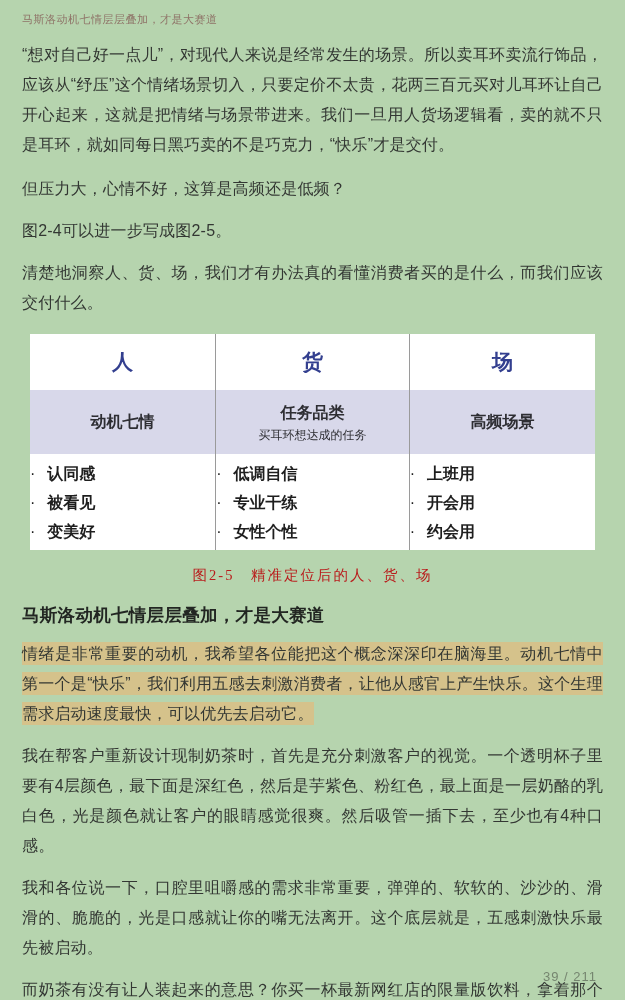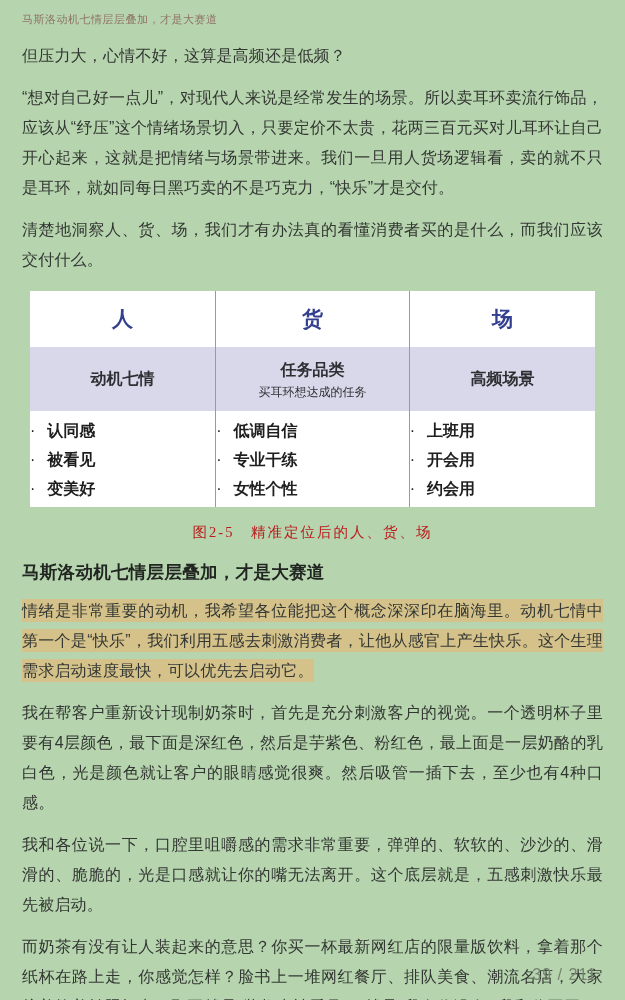--- a/index.html
+++ b/index.html
@@ -85,34 +85,35 @@
   .hl {
     background: #d5c28b;
     padding: 3px 0;
     -webkit-box-decoration-break: clone;
     box-decoration-break: clone;
   }
   .page-indicator {
     position: absolute;
     right: 28px;
     bottom: 16px;
-    font-size: 16px;
+    font-size: 13px;
     color: #75856f;
     letter-spacing: 1px;
   }
 </style>
 </head>
 <body>
 
 <div class="page">
 
   <div class="running-header">马斯洛动机七情层层叠加，才是大赛道</div>
 
+  <p class="para">“想对自己好一点儿”，对现代人来说是经常发生的场景。所以卖耳环卖流行饰品，应该从“纾压”这个情绪场景切入，只要定价不太贵，花两三百元买对儿耳环让自己开心起来，这就是把情绪与场景带进来。我们一旦用人货场逻辑看，卖的就不只是耳环，就如同每日黑巧卖的不是巧克力，“快乐”才是交付。</p>
   <p class="para first">但压力大，心情不好，这算是高频还是低频？</p>
-  <p class="para">“想对自己好一点儿”，对现代人来说是经常发生的场景。所以卖耳环卖流行饰品，应该从“纾压”这个情绪场景切入，只要定价不太贵，花两三百元买对儿耳环让自己开心起来，这就是把情绪与场景带进来。我们一旦用人货场逻辑看，卖的就不只是耳环，就如同每日黑巧卖的不是巧克力，“快乐”才是交付。</p>
+  <p class="para">图2-4可以进一步写成图2-5。</p>
   <p class="para">清楚地洞察人、货、场，我们才有办法真的看懂消费者买的是什么，而我们应该交付什么。</p>
 
   <div class="fig-table">
 
     <div class="fig-col">
       <div class="fig-th">人</div>
       <div class="fig-attr">
         <div class="attr-title">动机七情</div>
       </div>
       <div class="fig-cells">

